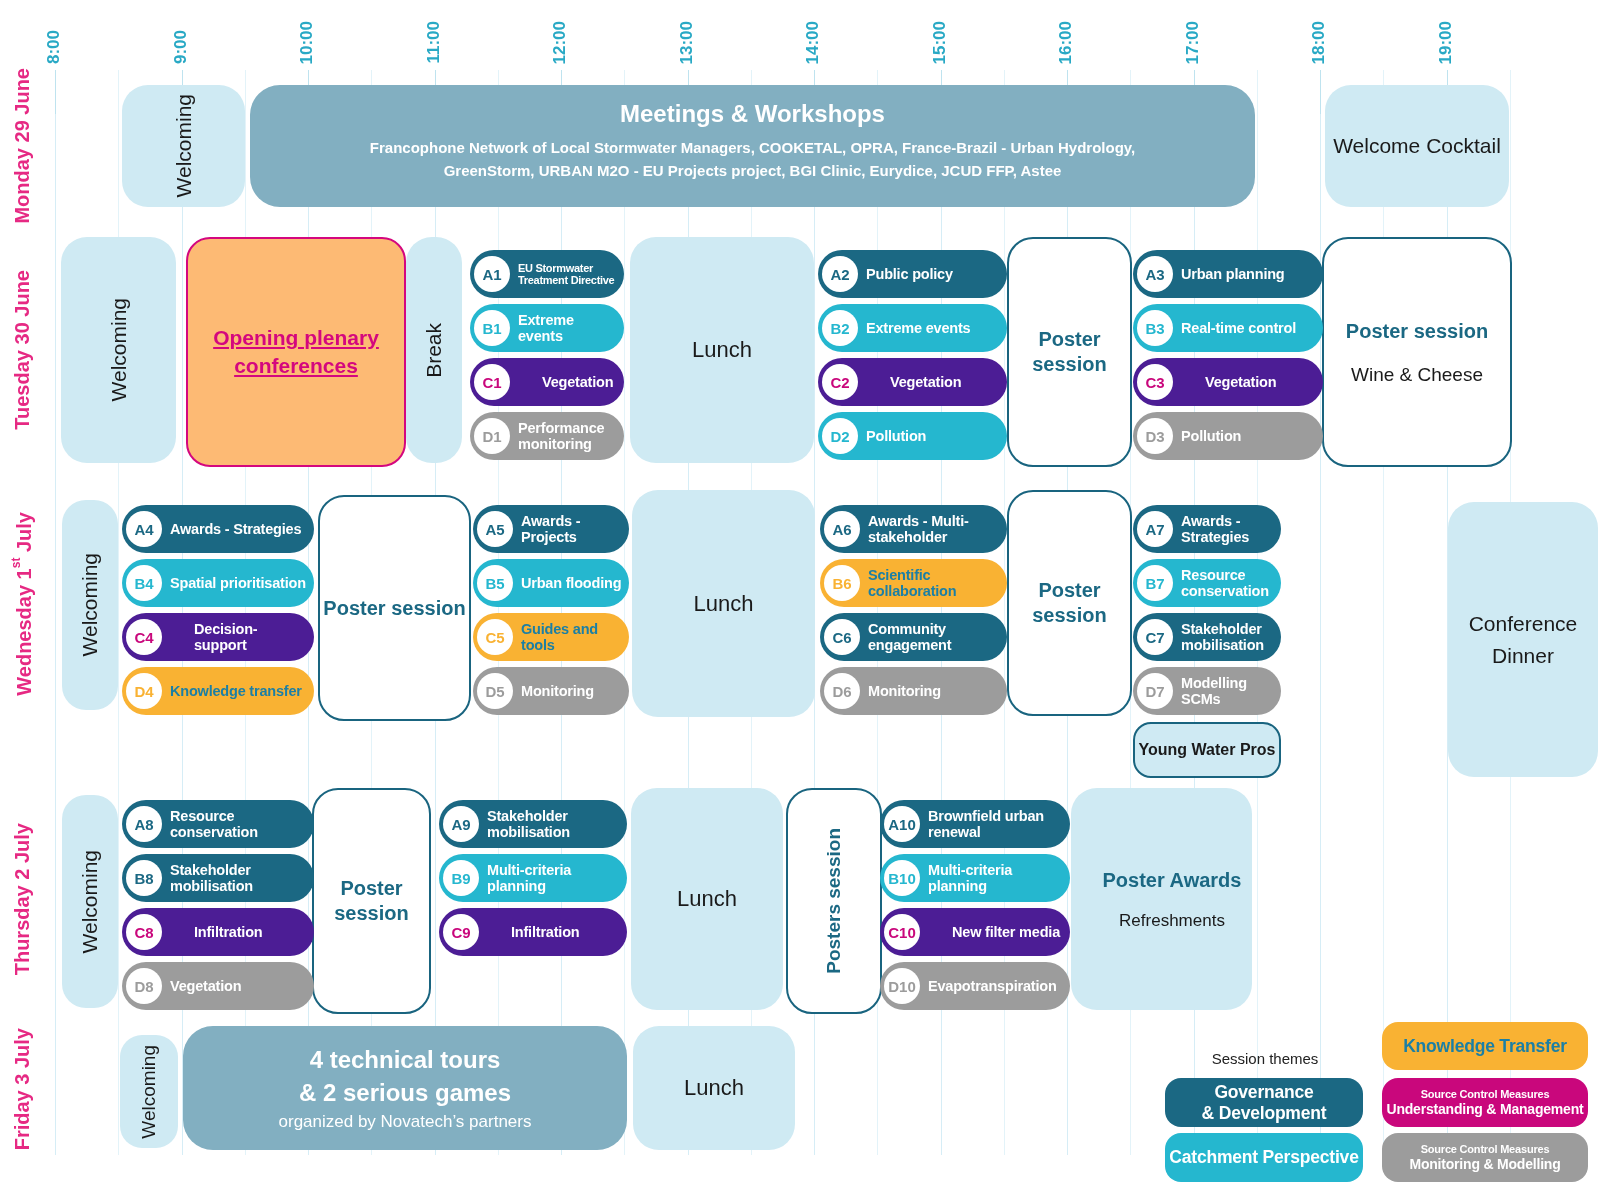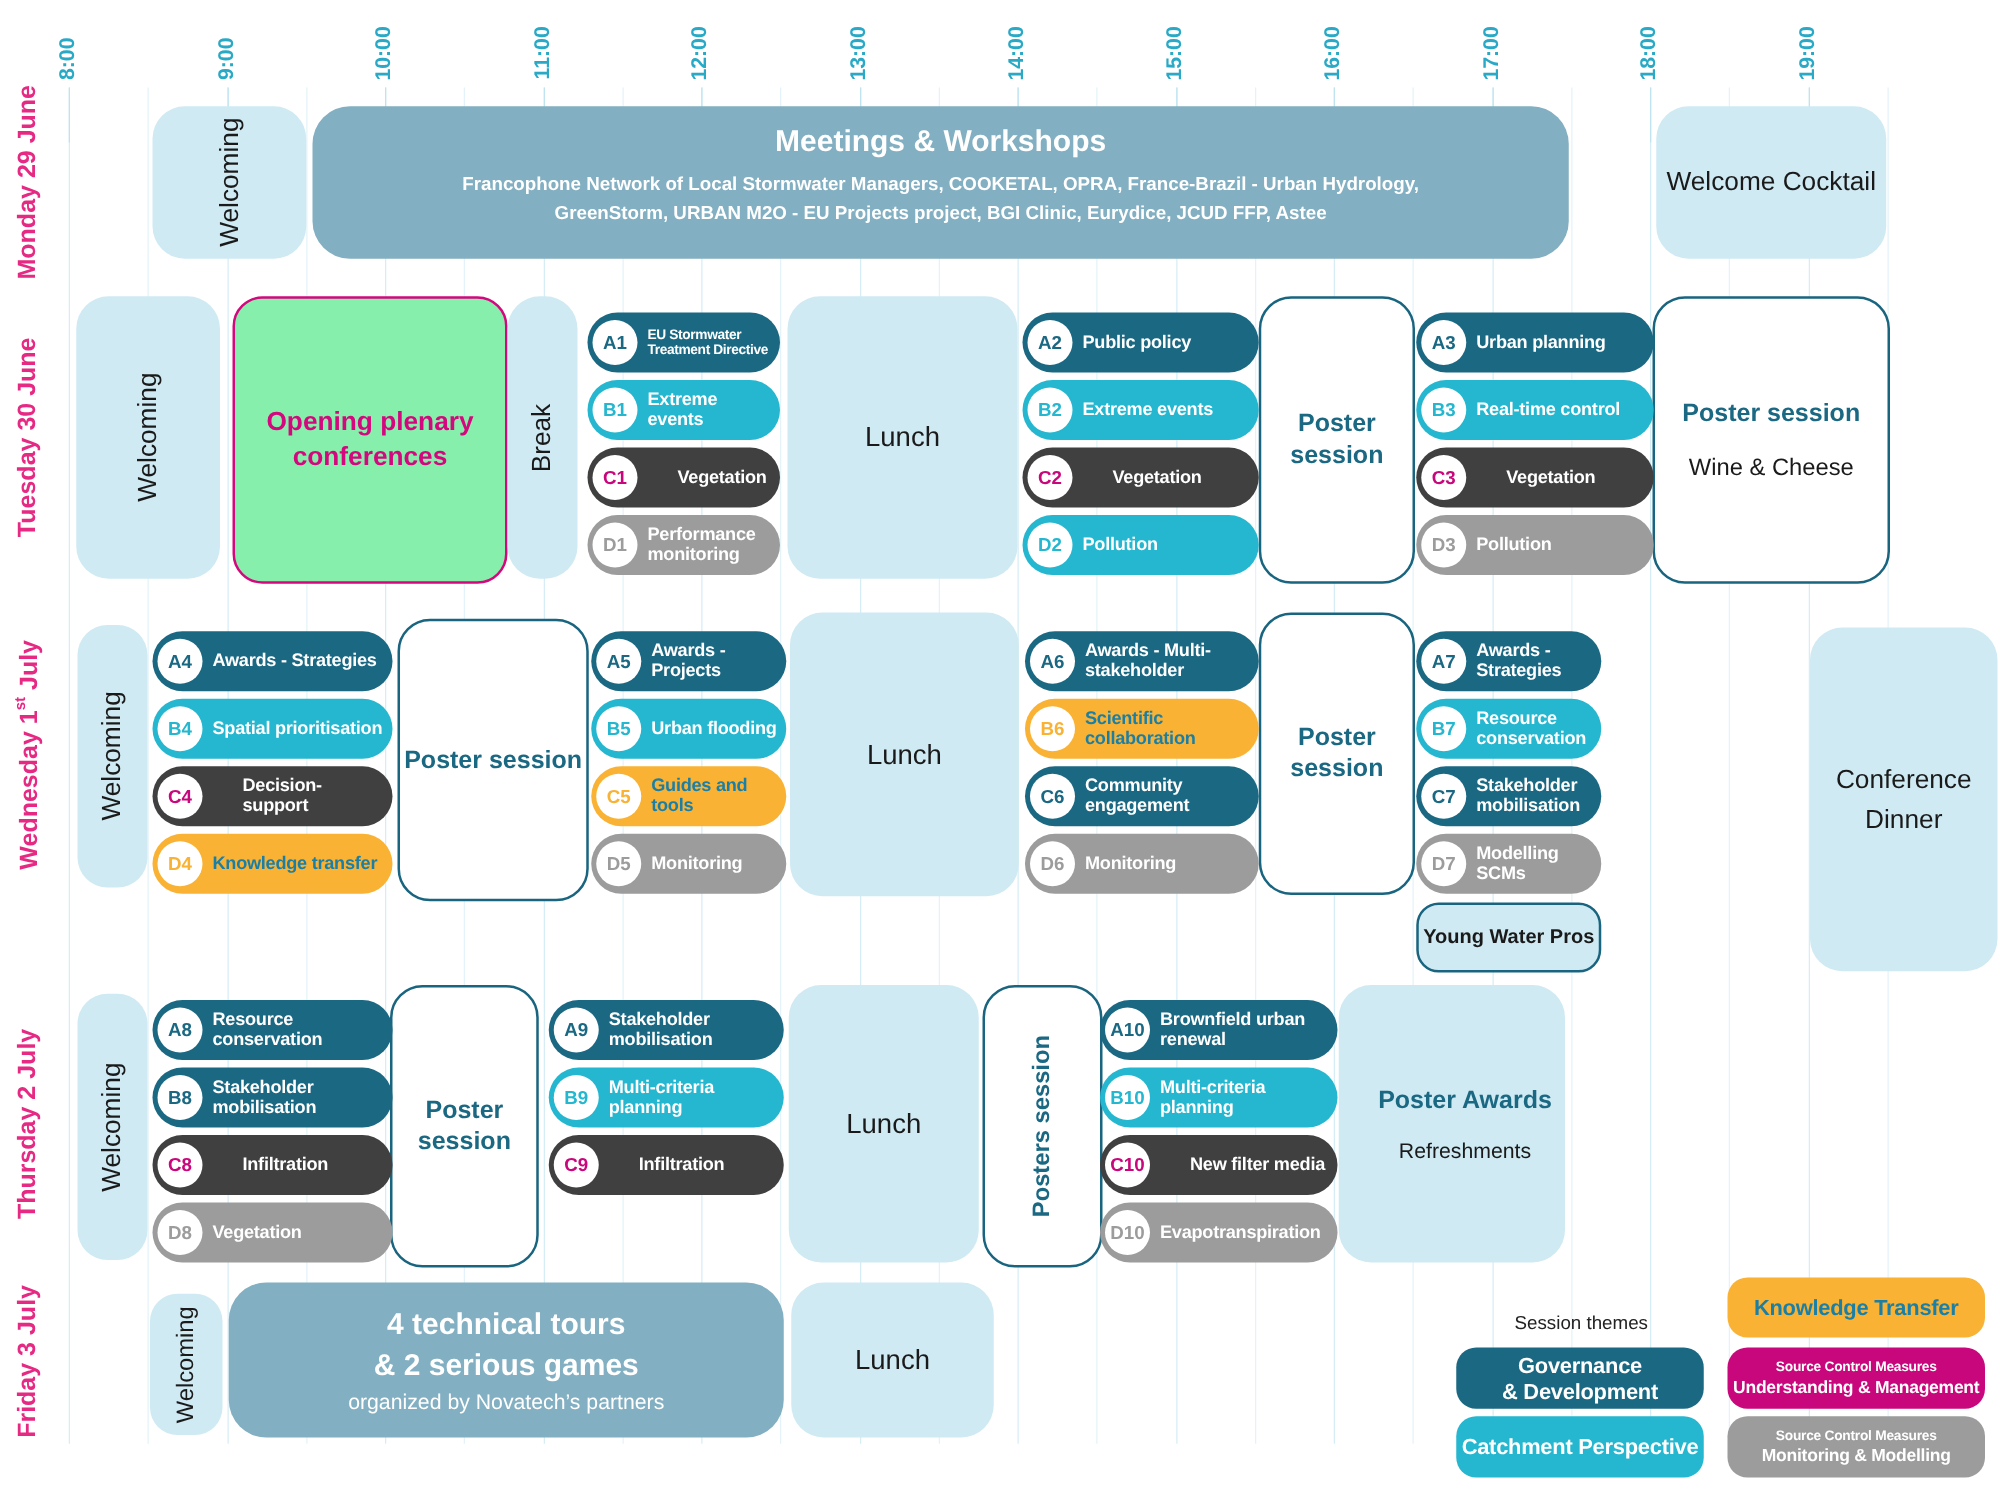--- a/index.html
+++ b/index.html
@@ -14,37 +14,37 @@
   .vtext>span{writing-mode:vertical-rl;transform:rotate(180deg);white-space:nowrap;}
   .time-label{top:2px;height:62px;width:42px;align-items:flex-end;color:#29A9C5;
               font-size:17px;font-weight:600;}
   .day-label{left:2px;width:40px;color:#E62983;font-size:20px;font-weight:700;}
   .day-label sup{font-size:12px;}
   
   .block{position:absolute;border-radius:26px;}
   .lightblue{background:#CFEAF3;}
   .steel{background:#82AFC1;}
   .outline-teal{background:#fff;border:2.5px solid #19647F;border-radius:26px;}
-  .outline-pink{background:#86efac;border:2.5px solid #D4077E;border-radius:24px;}
+  .outline-pink{background:#fdba74;border:2.5px solid #D4077E;border-radius:24px;text-decoration:underline;}
   .cblock{display:flex;align-items:center;justify-content:center;text-align:center;}
   .rot-black>span{font-size:21px;font-weight:400;color:#1a1a1a;}
   .lunch{font-size:22px;font-weight:500;}
   .poster-txt{color:#1B6883;font-weight:700;font-size:20px;line-height:1.25;}
   .stack{display:flex;flex-direction:column;align-items:center;justify-content:center;text-align:center;}
   
   .pill{position:absolute;height:48px;border-radius:24px;display:flex;align-items:center;
         gap:8px;padding-left:4px;overflow:hidden;}
   .pill .code{flex:none;width:36px;height:36px;border-radius:50%;background:#fff;
         display:flex;align-items:center;justify-content:center;font-size:15px;font-weight:700;}
   .pill .lbl{font-size:14.5px;line-height:1.12;font-weight:700;letter-spacing:-0.2px;
         padding-right:4px;color:#fff;}
   .pill.small .lbl{font-size:11px;letter-spacing:-0.3px;}
   .th-gov{background:#1B6883;}   .th-gov .code{color:#1B6883;}
   .th-catch{background:#25B7CF;} .th-catch .code{color:#25B7CF;}
-  .th-scmu{background:#404040;gap:32px;}  .th-scmu .code{color:#C9077C;}
+  .th-scmu{background:#4c1d95;gap:32px;}  .th-scmu .code{color:#C9077C;}
   .th-scmm{background:#9C9C9C;}  .th-scmm .code{color:#9C9C9C;}
   .th-know{background:#F9B233;}  .th-know .code{color:#F9B233;}
   .th-know .lbl{color:#1B7FA5;}
   
   .tc1{left:470px;width:150px;} .tc2{left:818px;width:185px;} .tc3{left:1133px;width:186px;}
   .tr1{top:250px;} .tr2{top:304px;} .tr3{top:358px;} .tr4{top:412px;}
   
   .wcl{left:122px;width:188px;} .wc5{left:473px;width:152px;} .wc6{left:820px;width:183px;} .wc7{left:1133px;width:144px;}
   .wr1{top:505px;} .wr2{top:559px;} .wr3{top:613px;} .wr4{top:667px;}
   

